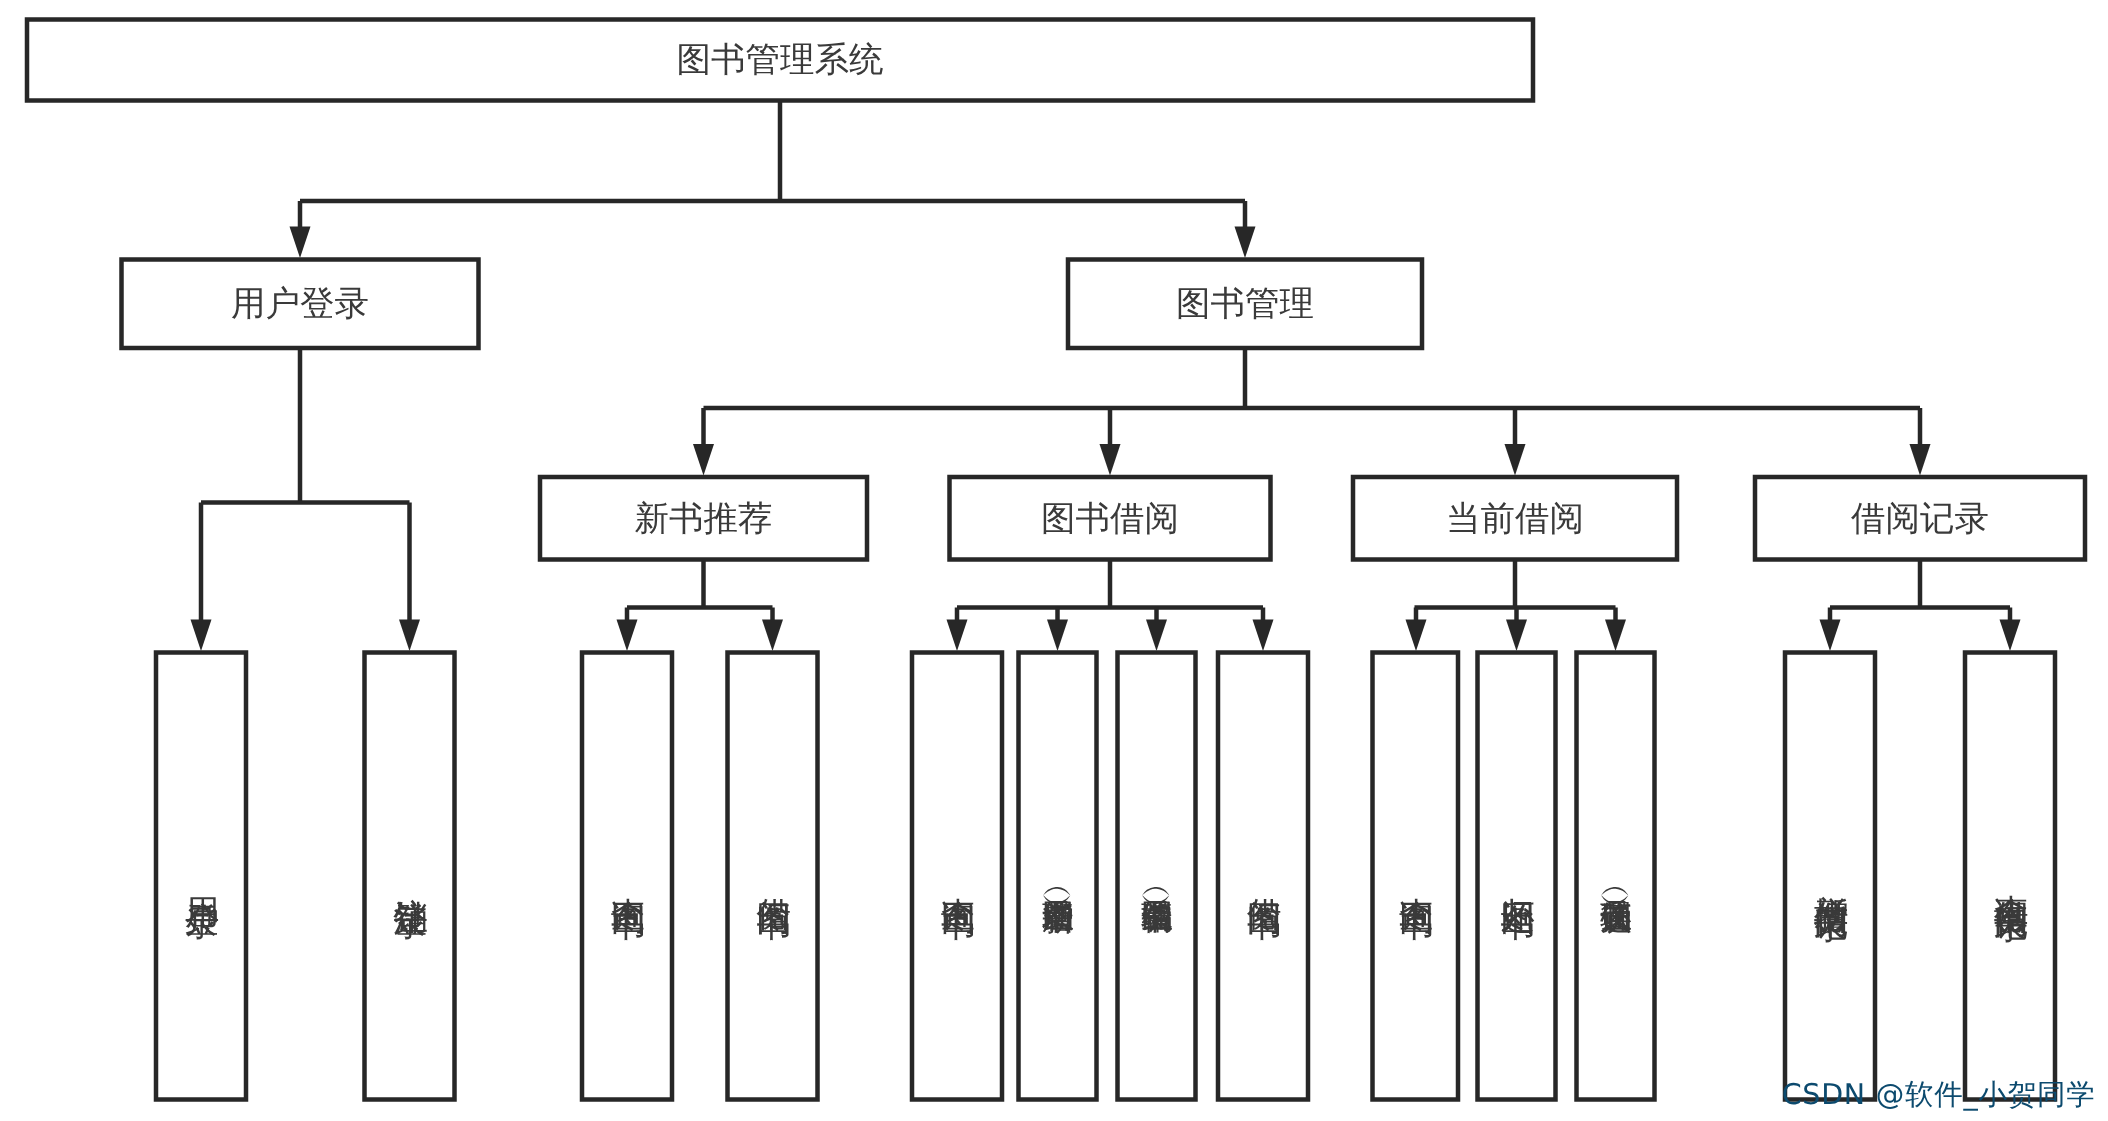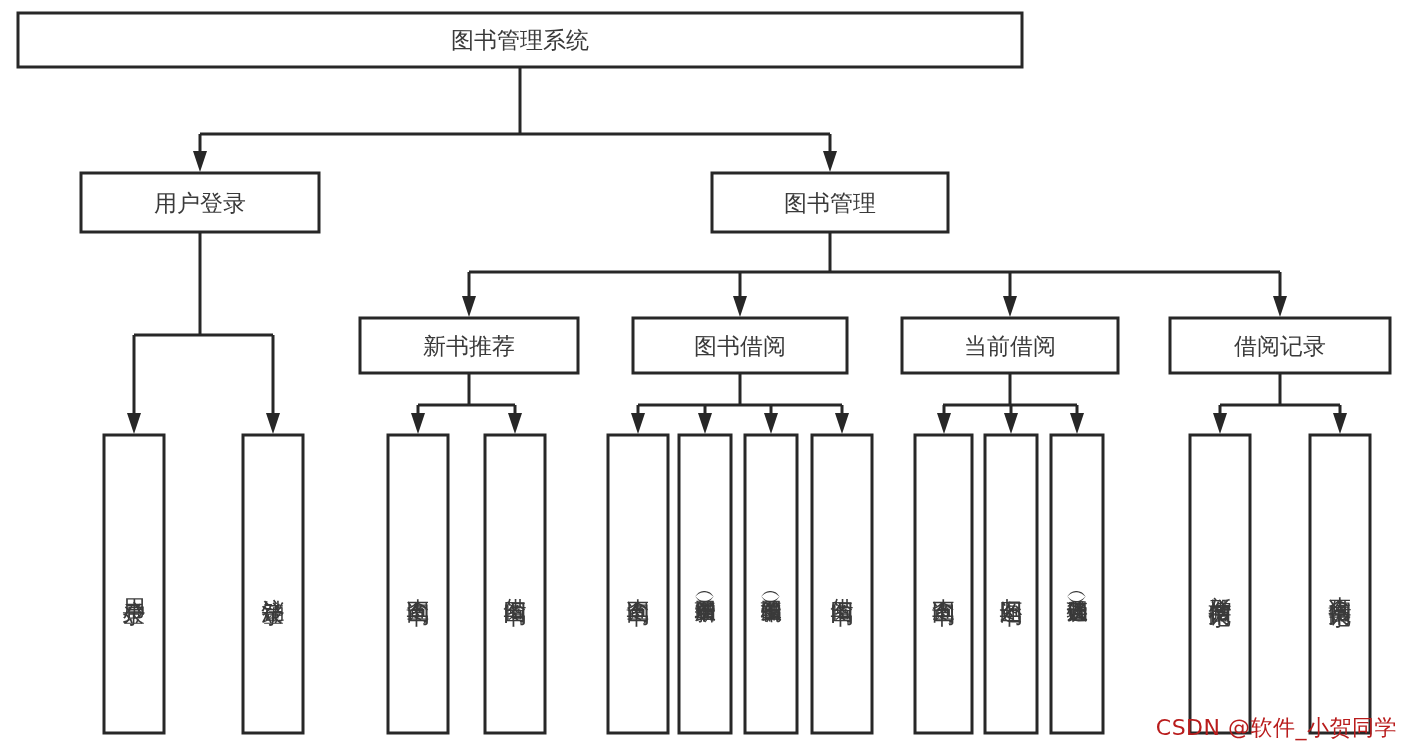--- a/index.html
+++ b/index.html
@@ -72,22 +72,22 @@
     letter-spacing: 2px;
     color: #3a3a3a;
     white-space: nowrap;
     text-align: center;
   }
   .watermark {
     position: absolute;
     right: 8px;
     bottom: 4px;
     font-family: "DejaVu Sans", "Liberation Sans", sans-serif;
-    font-size: 22px;
-    color: #b91c1c;
+    font-size: 19px;
+    color: #0c4a6e;
     letter-spacing: 0.5px;
     white-space: nowrap;
   }
 </style>
 </head>
 <body>
 
 <div id="diagram-root">
 
   <svg class="diagram-canvas" viewBox="0 0 1405 747" xmlns="http://www.w3.org/2000/svg">

